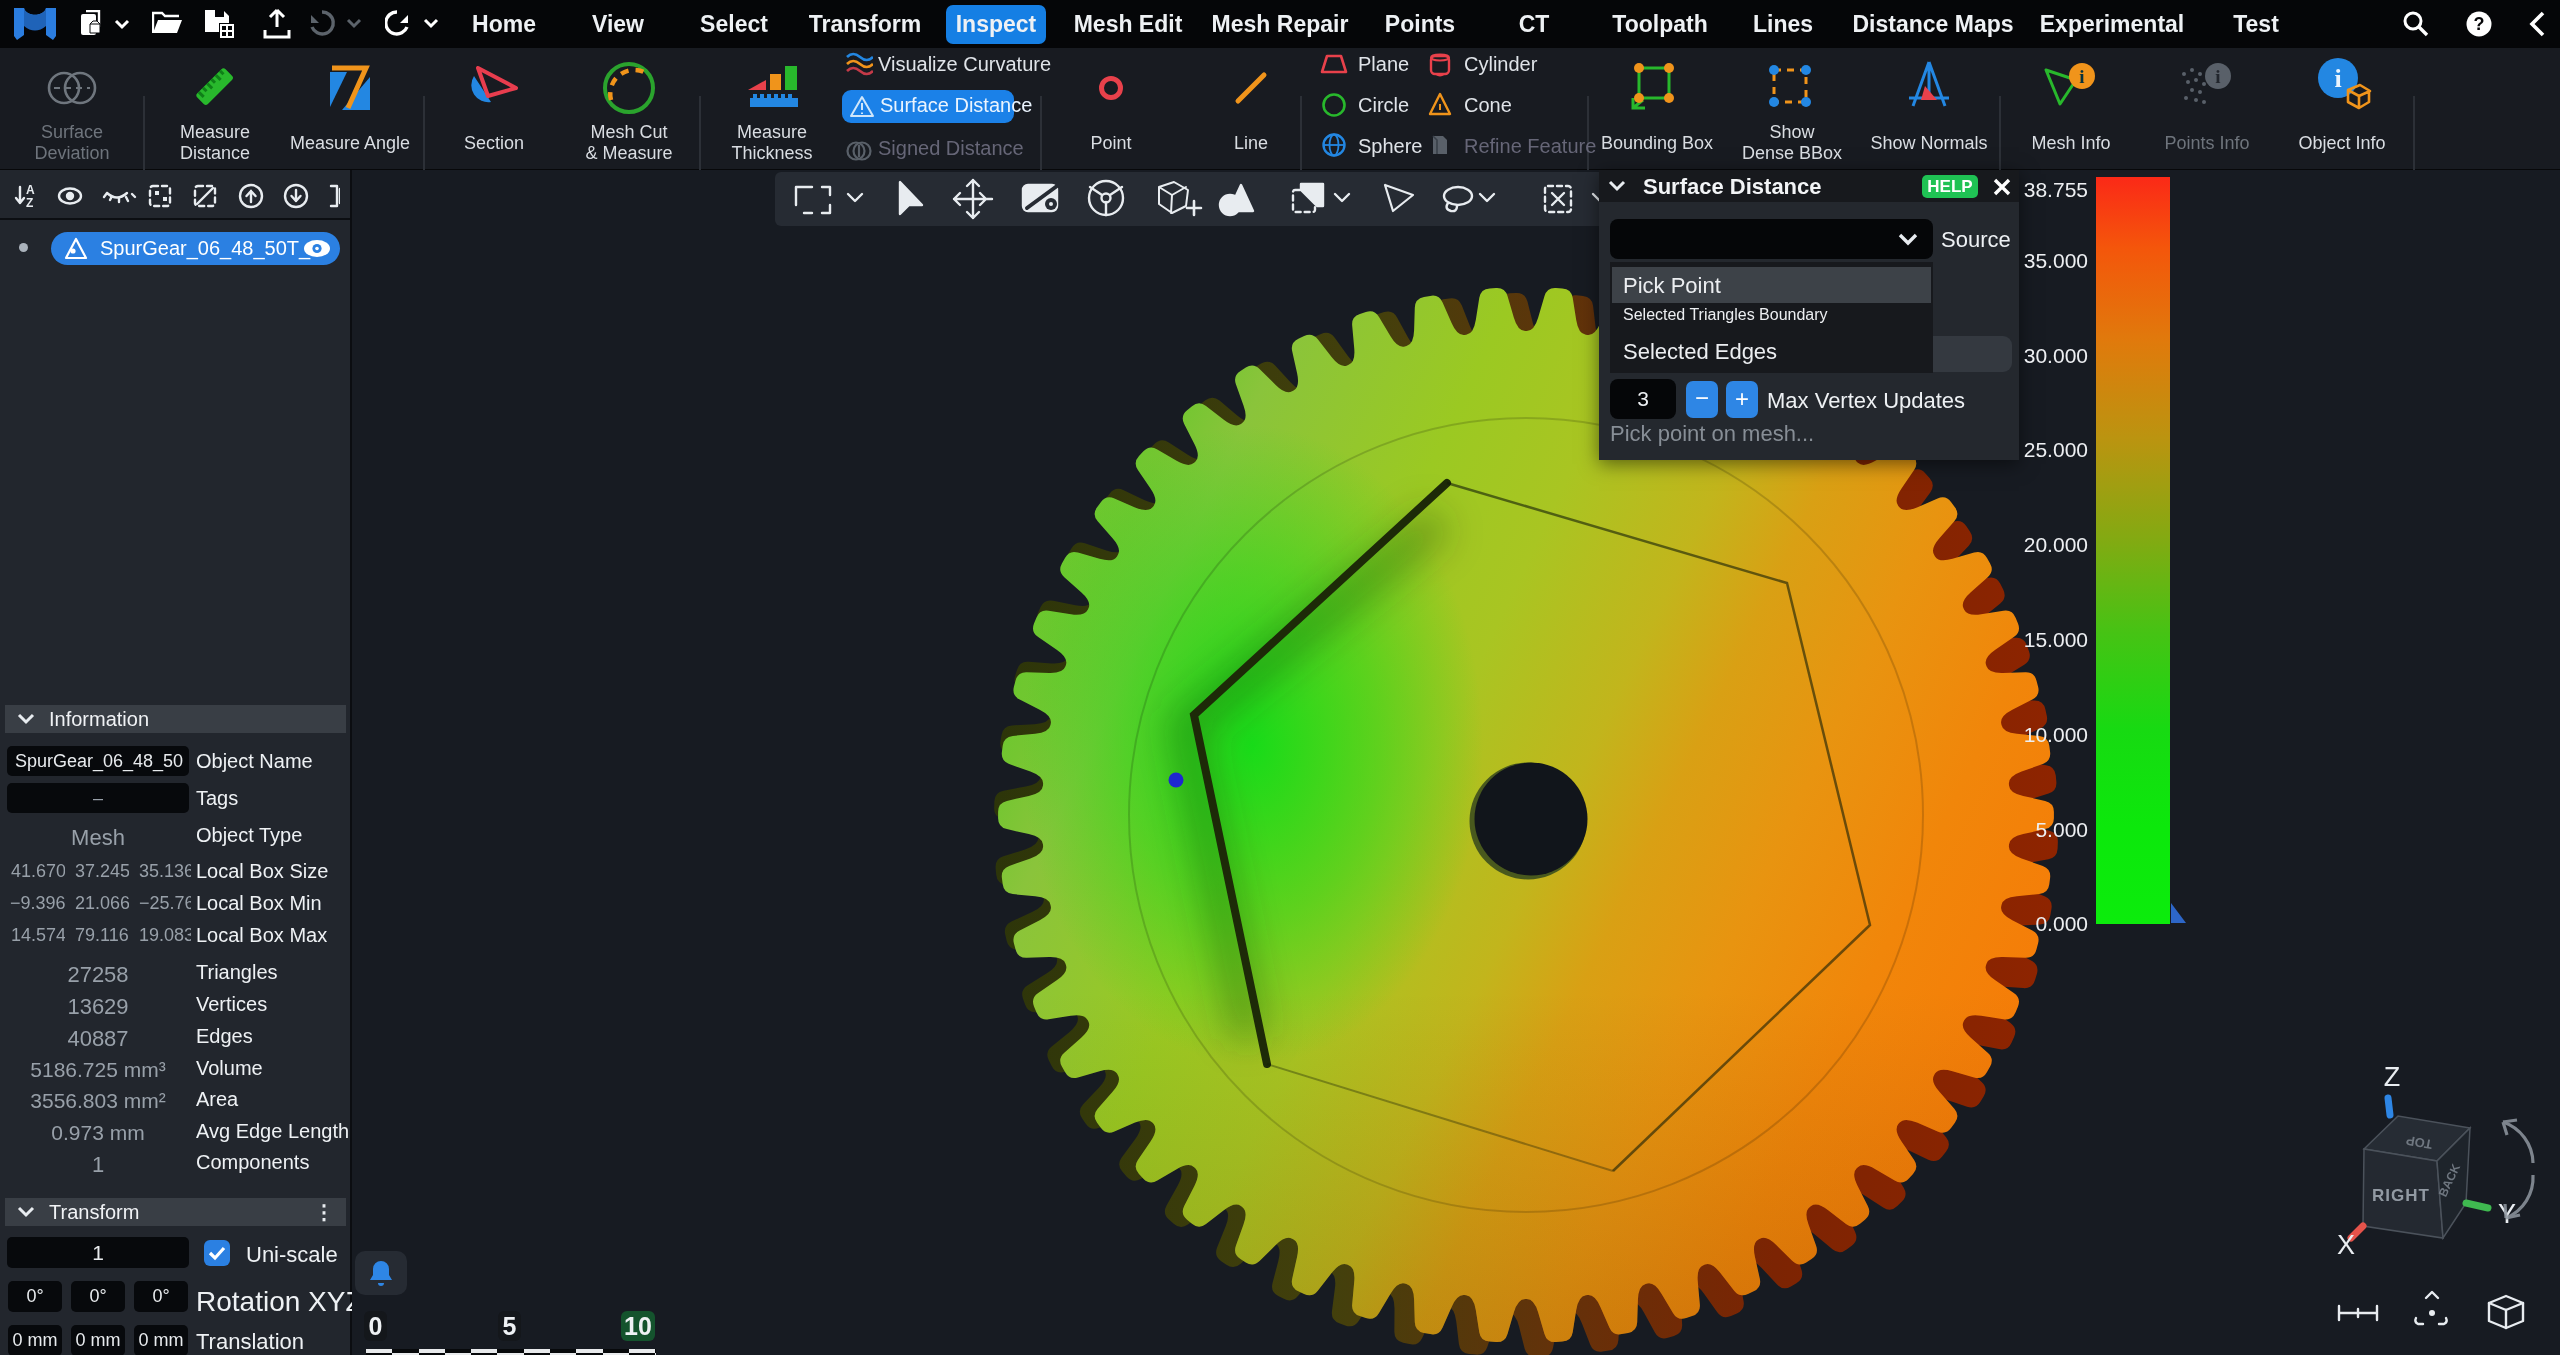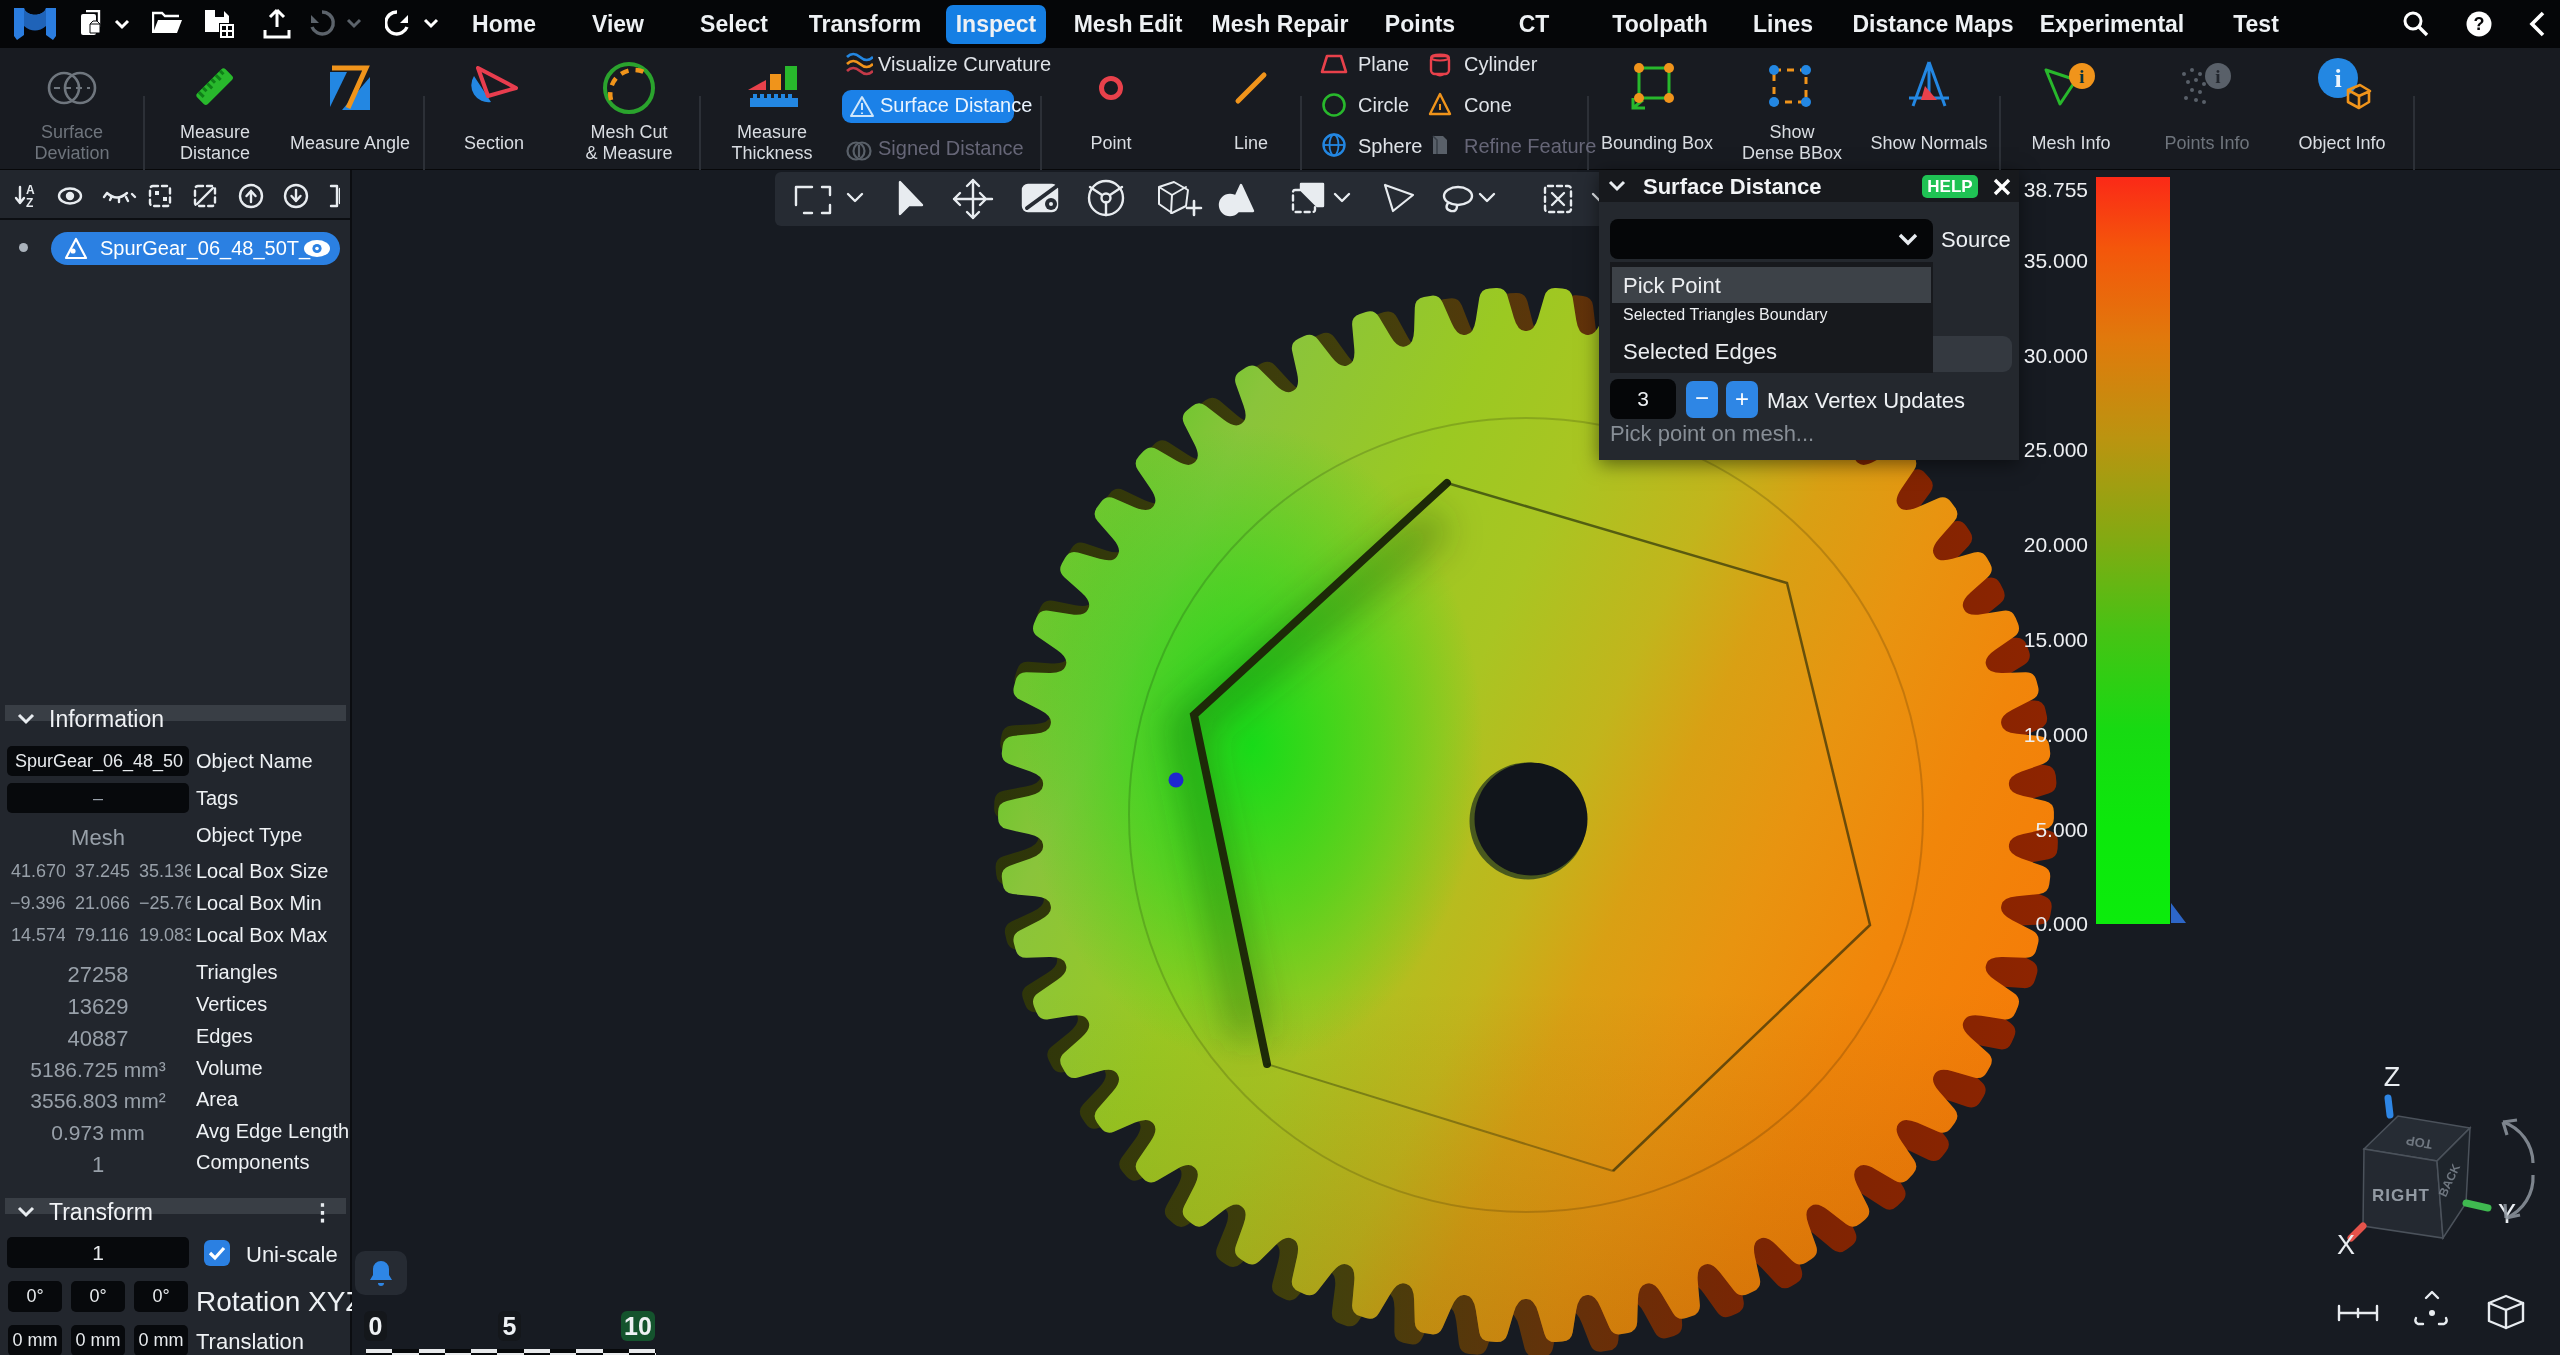--- a/index.html
+++ b/index.html
@@ -8,21 +8,21 @@
 .menu{position:absolute;top:0;height:48px;line-height:48px;color:#eef1f4;font-size:23px;font-weight:700;white-space:nowrap}
 #ribbon{position:absolute;left:0;top:48px;width:2560px;height:121px;background:#181b21;border-bottom:2px solid #07080a}
 .rsep{position:absolute;top:48px;width:2px;height:121px;background:#2c3037}
 .rlab{position:absolute;color:#d9dde2;font-size:18px;text-align:center;line-height:21px;white-space:nowrap}
 .rlab.off{color:#6e747c}
 .rowlab{position:absolute;color:#dfe3e8;font-size:20px;white-space:nowrap}
 #lpanel{position:absolute;left:0;top:170px;width:350px;height:1185px;background:#22262d;border-right:2px solid #0b0d11}
 .ibox{position:absolute;background:#07090c;border-radius:5px;color:#e8ebee;font-size:18px;text-align:center}
 .plab{position:absolute;color:#eef1f4;font-size:20px;white-space:nowrap}
 .pval{position:absolute;color:#98a0a9;font-size:18px;white-space:nowrap}
-.shead{position:absolute;left:5px;width:341px;height:16px;background:#393e45;border-radius:0;color:#f0f2f5;font-size:23px;line-height:28px}
+.shead{position:absolute;left:5px;width:341px;height:28px;background:#393e45;border-radius:0;color:#f0f2f5;font-size:20px;line-height:28px}
 #viewport{position:absolute;left:352px;top:170px;width:2208px;height:1185px;background:#171b22}
 .legtxt{position:absolute;color:#edeff2;font-size:21px;text-align:right;width:90px}
 .wicon{stroke:#e8ecf0;fill:none;stroke-width:2.4;stroke-linecap:round;stroke-linejoin:round}
 </style></head><body>
 <div id="topbar">
 <svg class="abs" style="left:12px;top:6px" width="46" height="36" viewBox="0 0 46 36">
  <path d="M2 2 L12 2 L12 29 L5 34 L2 30 Z" fill="#2b7de0"></path>
  <path d="M44 2 L34 2 L34 29 L41 34 L44 30 Z" fill="#2b7de0"></path>
  <path d="M7 2 C10 16 36 16 39 2 L34 2 C32 11 14 11 12 2 Z" fill="#2b7de0"></path>
  <path d="M12 2 C14 11 32 11 34 2 L34 20 C27 26 19 26 12 20 Z" fill="#1f63b8"></path>

